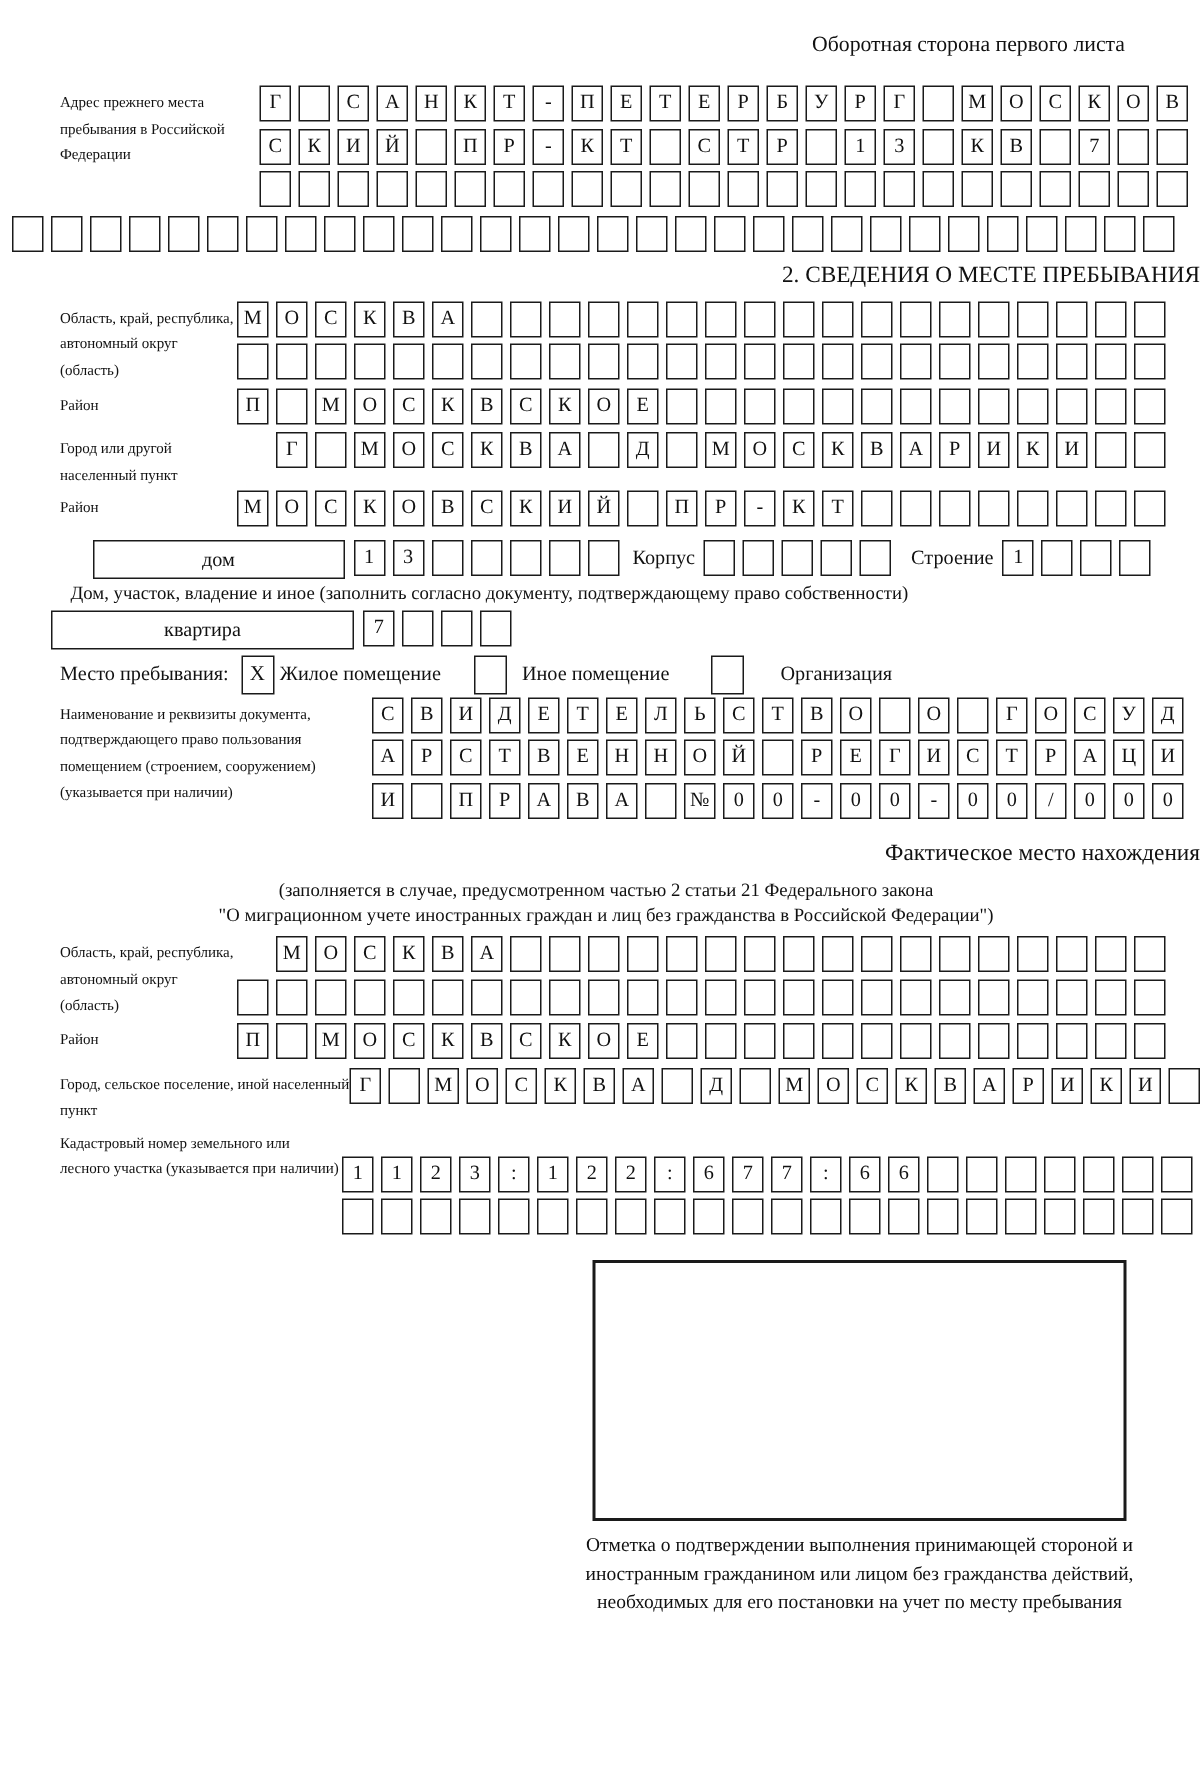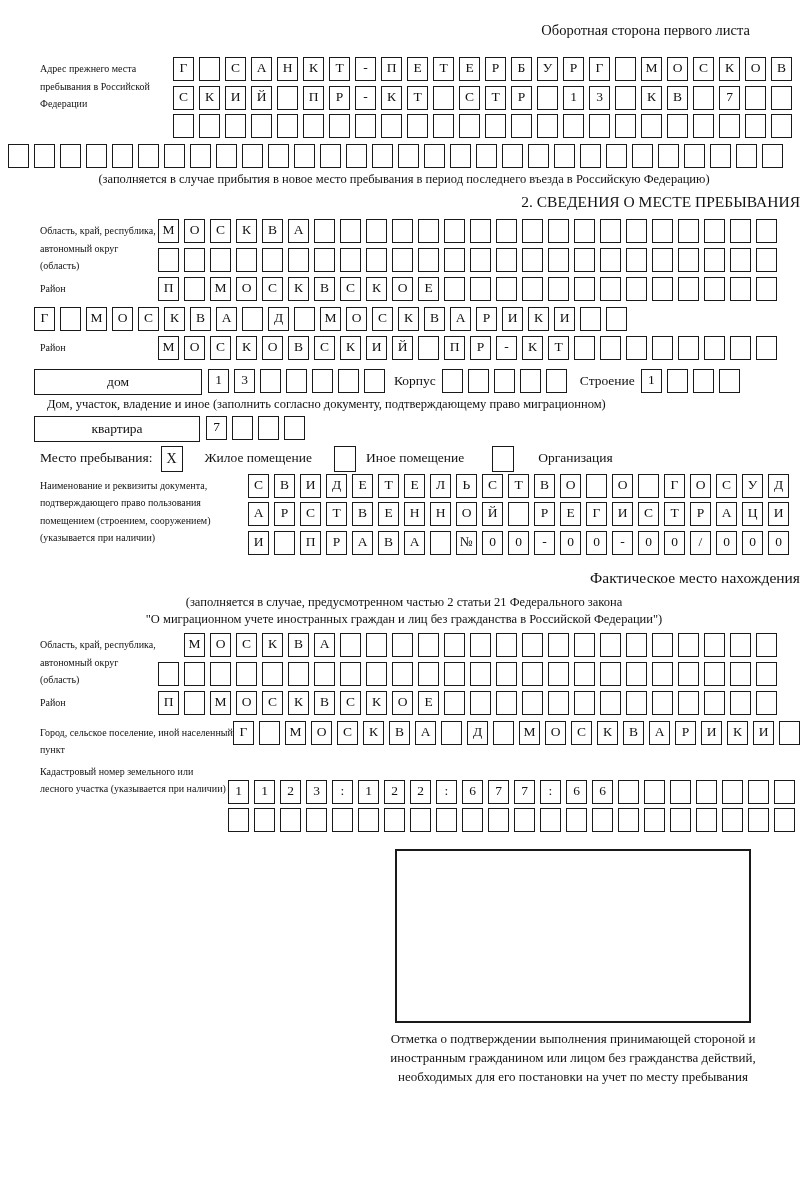--- a/index.html
+++ b/index.html
@@ -171,21 +171,20 @@
       <span class="cell"></span>
       <span class="cell"></span>
       <span class="cell"></span>
       <span class="cell"></span>
       <span class="cell"></span>
       <span class="cell"></span>
       <span class="cell"></span>
       <span class="cell"></span>
       <span class="cell"></span>
     </div>
-  <div class="note-center">(заполняется в случае прибытия в новое место пребывания в период последнего въезда в Российскую Федерацию)</div>
 
   <div class="h-bold">2. СВЕДЕНИЯ О МЕСТЕ ПРЕБЫВАНИЯ</div>
 
   <div class="field">
     <div class="flabel w150">Область, край, республика, автономный округ (область)</div>
     <div class="rows">
       <div class="cellrow">
           <span class="cell">М</span>
           <span class="cell">О</span>
           <span class="cell">С</span>
@@ -266,20 +265,21 @@
           <span class="cell"></span>
           <span class="cell"></span>
           <span class="cell"></span>
           <span class="cell"></span>
           <span class="cell"></span>
         </div>
     </div>
   </div>
 
   <div class="field">
+    <div class="flabel w150">Город или другой населенный пункт</div>
     <div class="rows indent1">
       <div class="cellrow">
           <span class="cell">Г</span>
           <span class="cell"></span>
           <span class="cell">М</span>
           <span class="cell">О</span>
           <span class="cell">С</span>
           <span class="cell">К</span>
           <span class="cell">В</span>
           <span class="cell">А</span>
@@ -327,21 +327,21 @@
           <span class="cell"></span>
           <span class="cell"></span>
           <span class="cell"></span>
           <span class="cell"></span>
           <span class="cell"></span>
           <span class="cell"></span>
         </div>
     </div>
   </div>
 
-  <div class="inline-row" style="margin-left:26px;">
+  <div class="inline-row" style="margin-left:26px;justify-content:center;">
     <div class="wbox" style="width:168px;">дом</div>
     <div class="cellrow" style="margin:0 0 0 6px;">
         <span class="cell">1</span>
         <span class="cell">3</span>
         <span class="cell"></span>
         <span class="cell"></span>
         <span class="cell"></span>
         <span class="cell"></span>
         <span class="cell"></span>
       </div>
@@ -354,36 +354,36 @@
         <span class="cell"></span>
       </div>
     <div class="inline-label" style="margin:0 6px 0 8px;">Строение</div>
     <div class="cellrow" style="margin:0;">
         <span class="cell">1</span>
         <span class="cell"></span>
         <span class="cell"></span>
         <span class="cell"></span>
       </div>
   </div>
-  <div class="left-note">Дом, участок, владение и иное (заполнить согласно документу, подтверждающему право миграционном)</div>
+  <div class="left-note">Дом, участок, владение и иное (заполнить согласно документу, подтверждающему право собственности)</div>
 
   <div class="inline-row" style="margin-left:26px;">
-    <div class="wbox" style="width:166px;">квартира</div>
+    <div class="wbox" style="width:202px;">квартира</div>
     <div class="cellrow" style="margin:0 0 0 6px;">
         <span class="cell">7</span>
         <span class="cell"></span>
         <span class="cell"></span>
         <span class="cell"></span>
       </div>
   </div>
 
   <div class="inline-row" style="margin-left:32px;">
     <div class="inline-label">Место пребывания:</div>
     <div class="cb" style="margin-left:8px;">X</div>
-    <div class="inline-label" style="margin-left:22px;">Жилое помещение</div>
+    <div class="inline-label" style="margin-left:4px;">Жилое помещение</div>
     <div class="cb" style="margin-left:22px;"></div>
     <div class="inline-label" style="margin-left:10px;">Иное помещение</div>
     <div class="cb" style="margin-left:28px;"></div>
     <div class="inline-label" style="margin-left:24px;">Организация</div>
   </div>
 
   <div class="field">
     <div class="flabel w240">Наименование и реквизиты документа, подтверждающего право пользования помещением (строением, сооружением) (указывается при наличии)</div>
     <div class="rows">
       <div class="cellrow">

